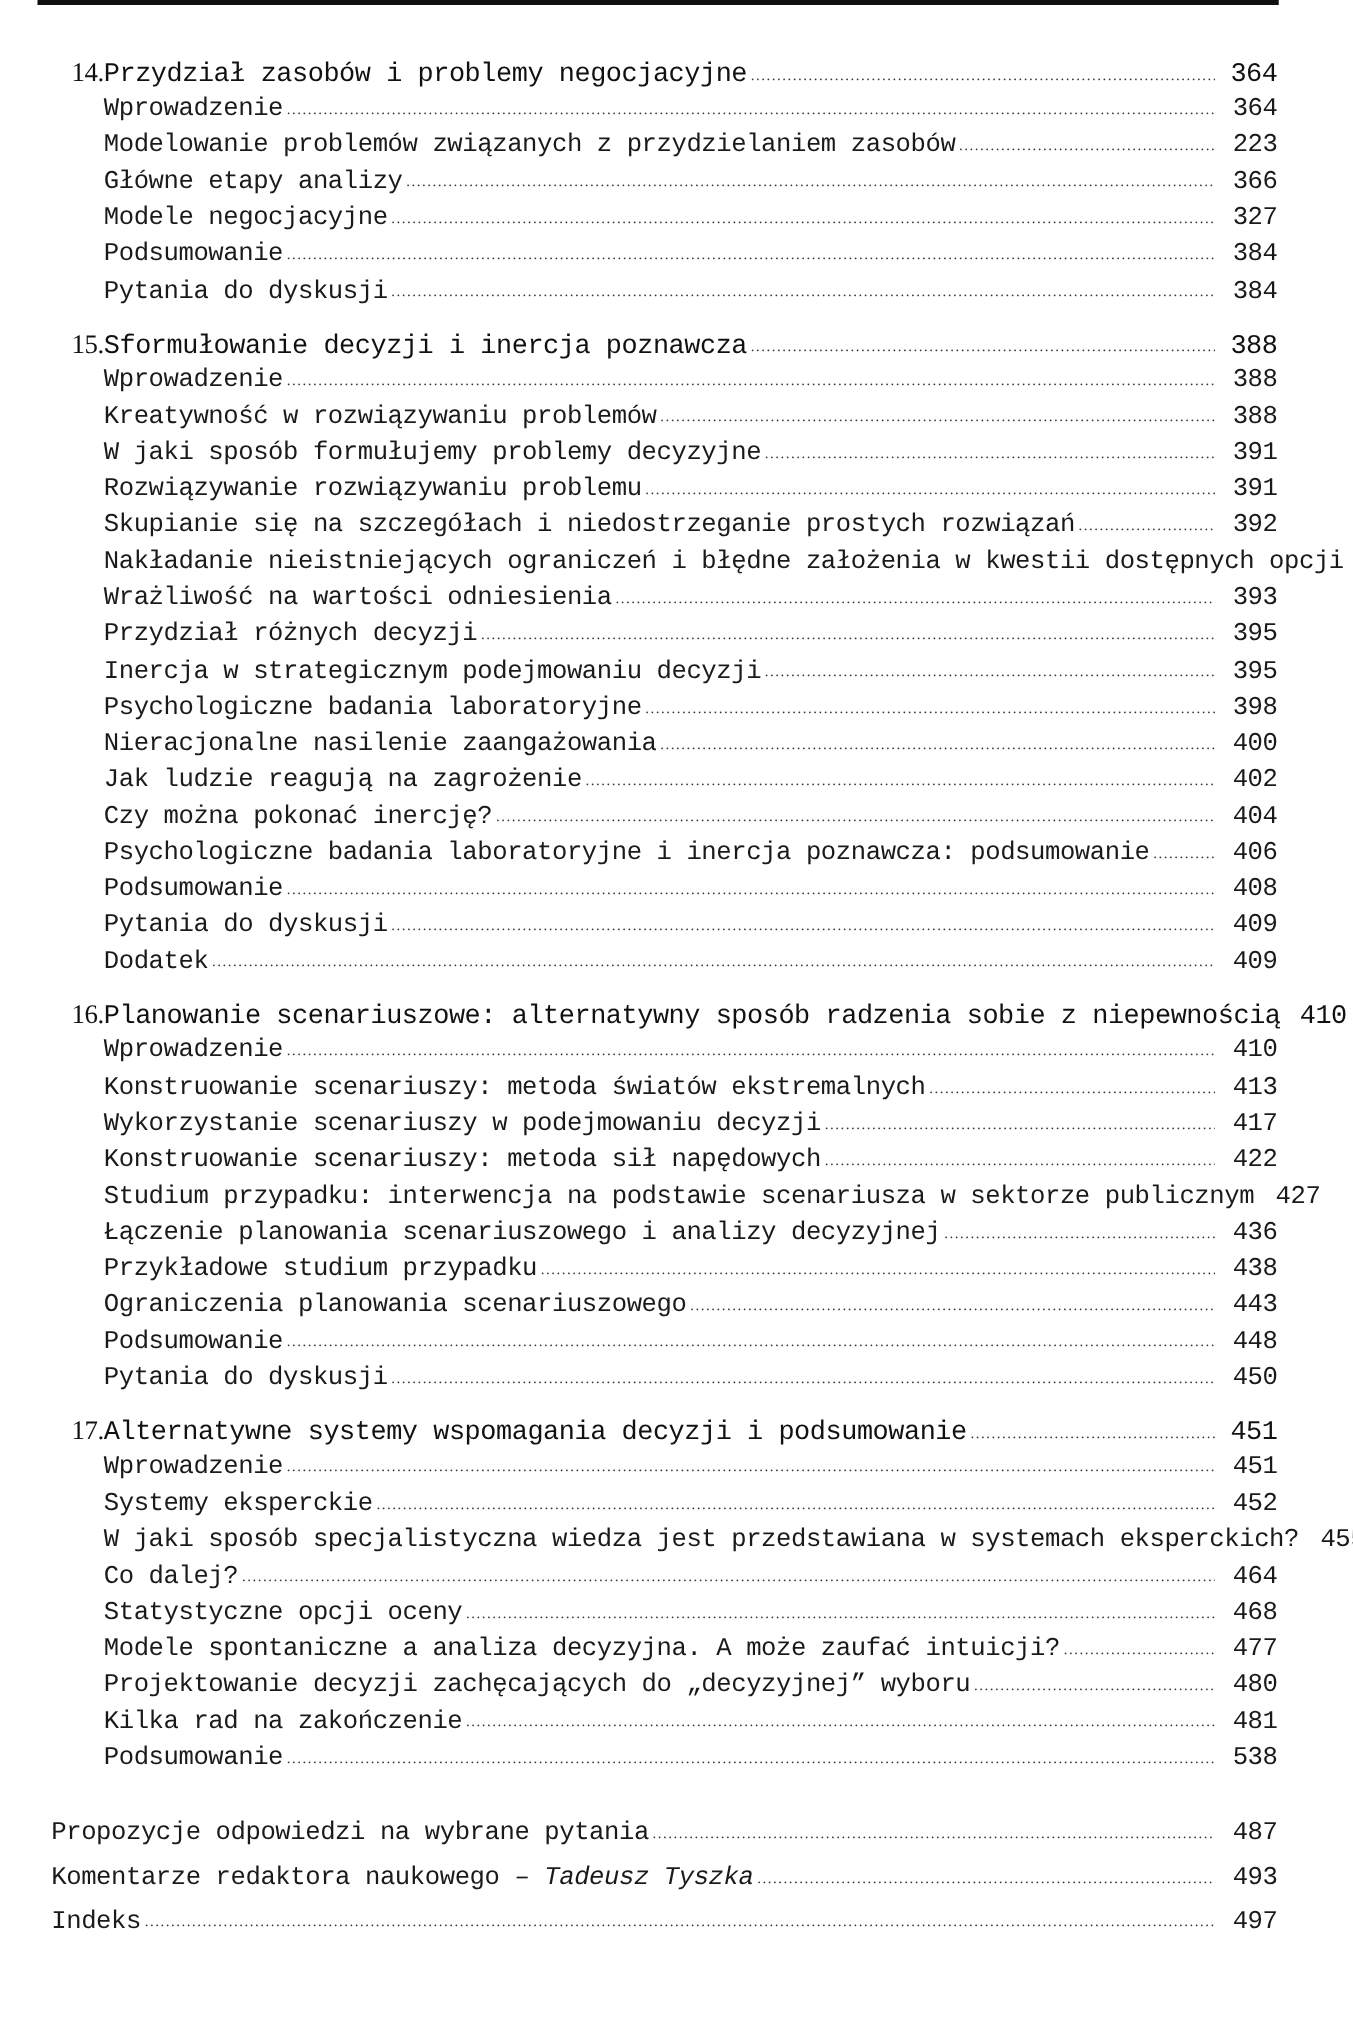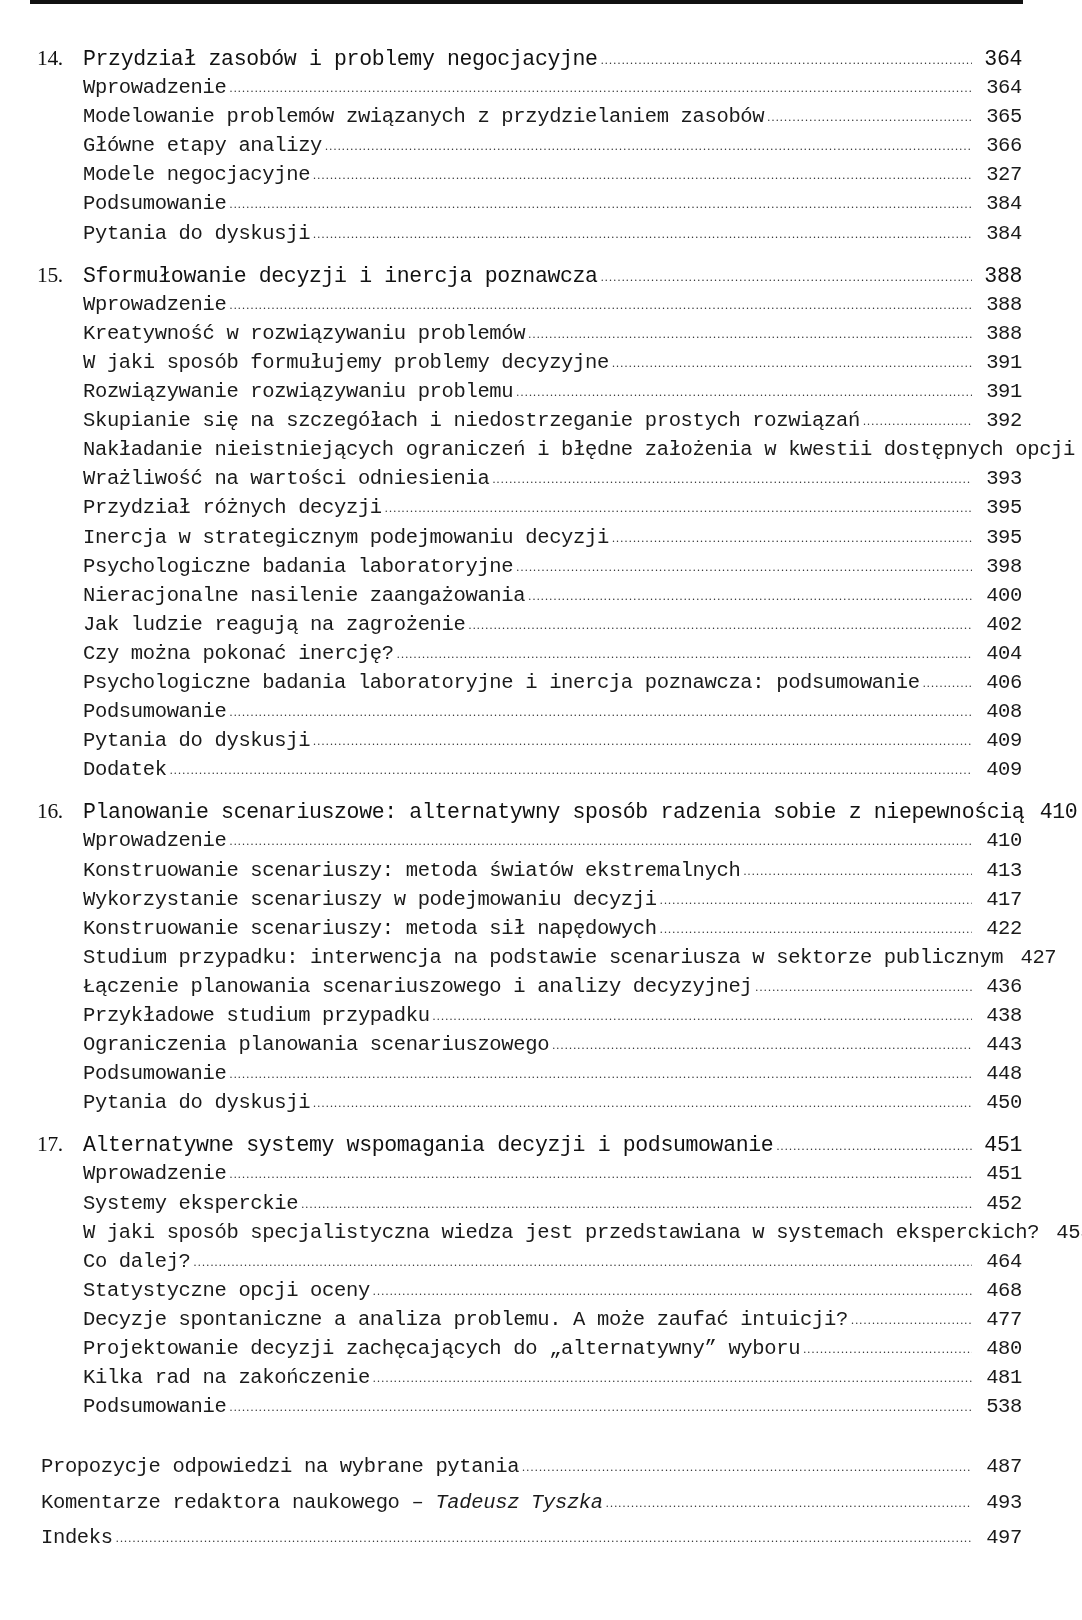--- a/index.html
+++ b/index.html
@@ -40,20 +40,21 @@
     font-size: 20.5px;
     letter-spacing: -0.35px;
   }
   .row.head {
     font-size: 21.5px;
     color: #111;
   }
   .num {
     width: 46px;
     flex: 0 0 46px;
+    text-align: right;
   }
   .sub-indent {
     width: 46px;
     flex: 0 0 46px;
   }
   .label {
     white-space: nowrap;
     flex: 0 0 auto;
     font-family: Liberation Mono, monospace;
   }
@@ -110,21 +111,21 @@
     <div class="row">
         <span class="sub-indent"></span>
         <span class="label">Wprowadzenie</span>
         <span class="leader"></span>
         <span class="page">364</span>
       </div>
     <div class="row">
         <span class="sub-indent"></span>
         <span class="label">Modelowanie problemów związanych z przydzielaniem zasobów</span>
         <span class="leader"></span>
-        <span class="page">365</span>
+        <span class="page">223</span>
       </div>
     <div class="row">
         <span class="sub-indent"></span>
         <span class="label">Główne etapy analizy</span>
         <span class="leader"></span>
         <span class="page">366</span>
       </div>
     <div class="row">
         <span class="sub-indent"></span>
         <span class="label">Modele negocjacyjne</span>
@@ -357,27 +358,27 @@
         <span class="page">464</span>
       </div>
     <div class="row">
         <span class="sub-indent"></span>
         <span class="label">Statystyczne opcji oceny</span>
         <span class="leader"></span>
         <span class="page">468</span>
       </div>
     <div class="row">
         <span class="sub-indent"></span>
-        <span class="label">Decyzje spontaniczne a analiza problemu. A może zaufać intuicji?</span>
+        <span class="label">Modele spontaniczne a analiza decyzyjna. A może zaufać intuicji?</span>
         <span class="leader"></span>
         <span class="page">477</span>
       </div>
     <div class="row">
         <span class="sub-indent"></span>
-        <span class="label">Projektowanie decyzji zachęcających do „alternatywny” wyboru</span>
+        <span class="label">Projektowanie decyzji zachęcających do „decyzyjnej” wyboru</span>
         <span class="leader"></span>
         <span class="page">480</span>
       </div>
     <div class="row">
         <span class="sub-indent"></span>
         <span class="label">Kilka rad na zakończenie</span>
         <span class="leader"></span>
         <span class="page">481</span>
       </div>
     <div class="row">

